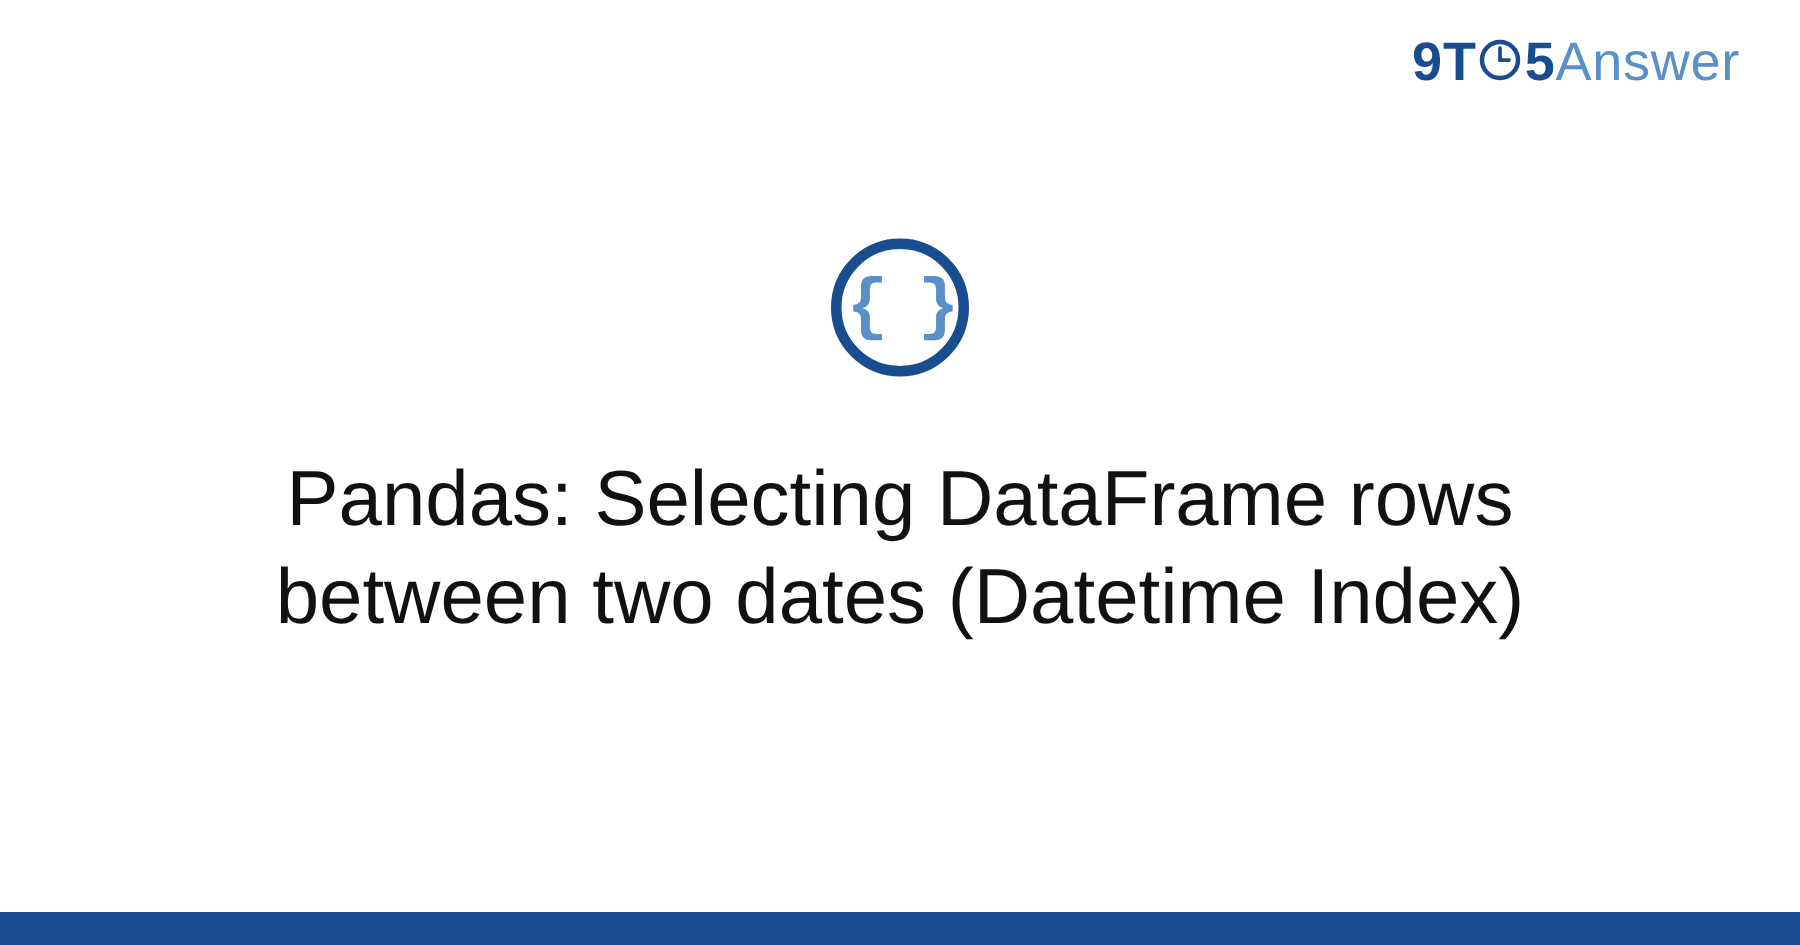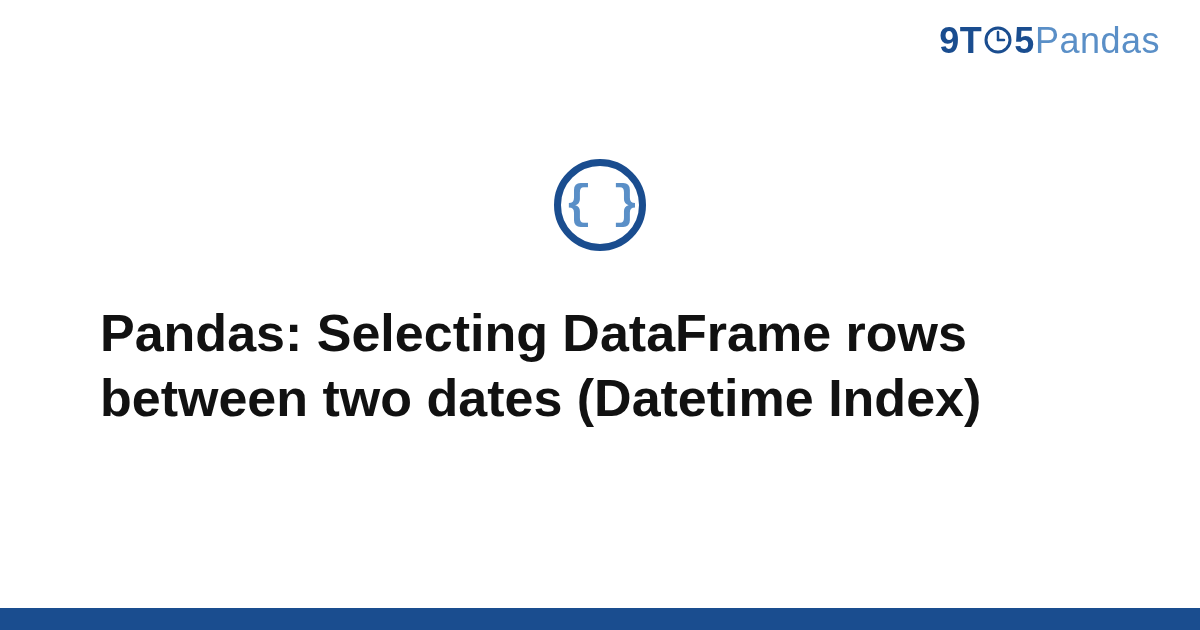--- a/index.html
+++ b/index.html
@@ -65,44 +65,44 @@
     .braces {
       font-size: 46px;
       font-weight: 700;
       color: #5a8fc7;
       font-family: "Courier New", monospace;
       letter-spacing: -4px;
       line-height: 1;
     }
     .title {
       font-size: 52px;
-      font-weight: 700;
+      font-weight: 400;
       color: #111111;
-      text-align: left;
+      text-align: center;
       line-height: 1.25;
       max-width: 1000px;
     }
     .bottom-bar {
       position: absolute;
       bottom: 0;
       left: 0;
       right: 0;
       height: 22px;
       background: #1a4d8f;
     }
   </style>
 </head>
 <body>
 
 <div class="logo-text">
   <span class="logo-9t">9T</span><span class="logo-clock"><svg width="30" height="30" viewBox="0 0 30 30">
         <circle cx="15" cy="15" r="12" fill="none" stroke="#1a4d8f" stroke-width="3"></circle>
         <line x1="15" y1="15" x2="15" y2="7" stroke="#1a4d8f" stroke-width="2.5" stroke-linecap="round"></line>
         <line x1="15" y1="15" x2="21" y2="15" stroke="#1a4d8f" stroke-width="2.5" stroke-linecap="round"></line>
-      </svg></span><span class="logo-5">5</span><span class="logo-answer">Pandas</span>
+      </svg></span><span class="logo-5">5</span><span class="logo-answer">Answer</span>
 </div>
 
 <div class="center-content">
   <div class="circle-icon">
     <span class="braces">{ }</span>
   </div>
   <h1 class="title">Pandas: Selecting DataFrame rows between two dates (Datetime Index)</h1>
 </div>
 
 <div class="bottom-bar"></div>

